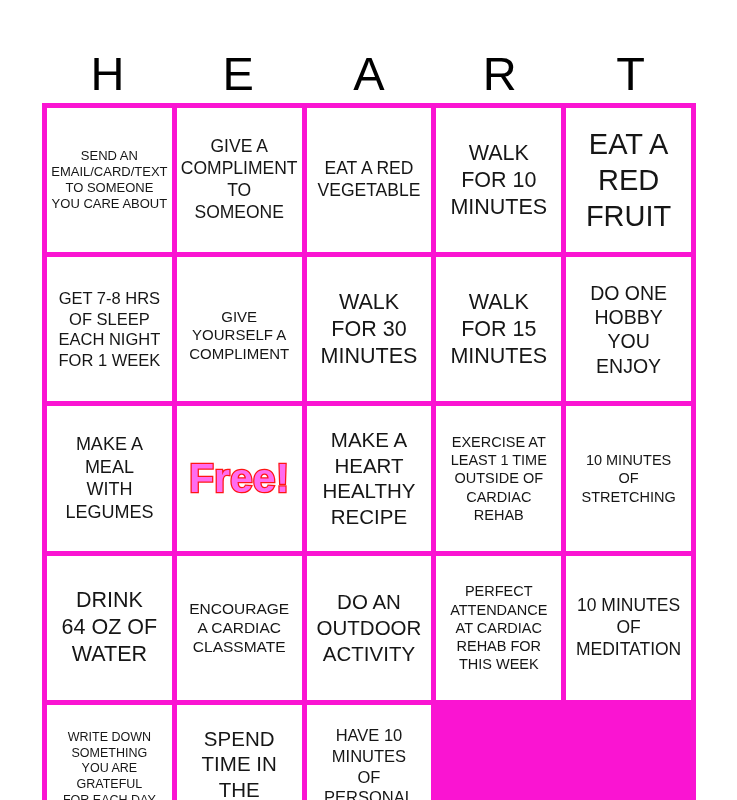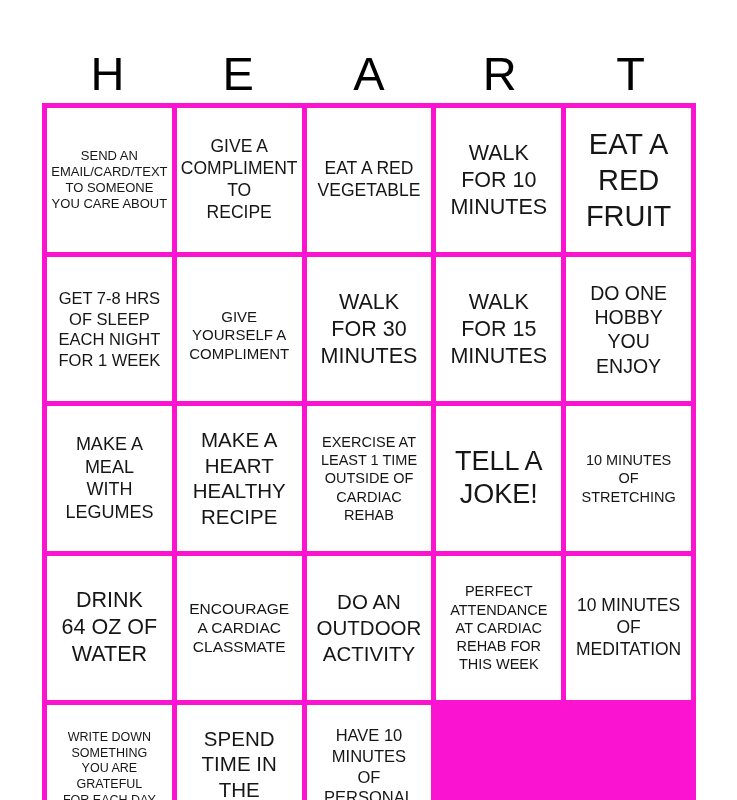--- a/index.html
+++ b/index.html
@@ -87,21 +87,21 @@
     <div class="cell">
         <span class="cell-text" style="font-size: 13px;">SEND AN
 EMAIL/CARD/TEXT
 TO SOMEONE
 YOU CARE ABOUT</span>
       </div>
     <div class="cell">
         <span class="cell-text" style="font-size: 17.5px;">GIVE A
 COMPLIMENT
 TO
-RECIPE</span>
+SOMEONE</span>
       </div>
     <div class="cell">
         <span class="cell-text" style="font-size: 17.5px;">EAT A RED
 VEGETABLE</span>
       </div>
     <div class="cell">
         <span class="cell-text" style="font-size: 21.5px;">WALK
 FOR 10
 MINUTES</span>
       </div>
@@ -137,39 +137,38 @@
         <span class="cell-text" style="font-size: 19.5px;">DO ONE
 HOBBY
 YOU
 ENJOY</span>
       </div>
     <div class="cell">
         <span class="cell-text" style="font-size: 18px;">MAKE A
 MEAL
 WITH
 LEGUMES</span>
+      </div>
+    <div class="cell free-cell">
+        <span class="cell-text" style="font-size: 41px;">Free!</span>
       </div>
     <div class="cell">
         <span class="cell-text" style="font-size: 20.5px;">MAKE A
 HEART
 HEALTHY
 RECIPE</span>
       </div>
     <div class="cell">
         <span class="cell-text" style="font-size: 14.5px;">EXERCISE AT
 LEAST 1 TIME
 OUTSIDE OF
 CARDIAC
 REHAB</span>
       </div>
 
-    <div class="cell">
-        <span class="cell-text" style="font-size: 27px;">TELL A
-JOKE!</span>
-      </div>
     <div class="cell">
         <span class="cell-text" style="font-size: 14.5px;">10 MINUTES
 OF
 STRETCHING</span>
       </div>
     <div class="cell">
         <span class="cell-text" style="font-size: 21.5px;">DRINK
 64 OZ OF
 WATER</span>
       </div>

